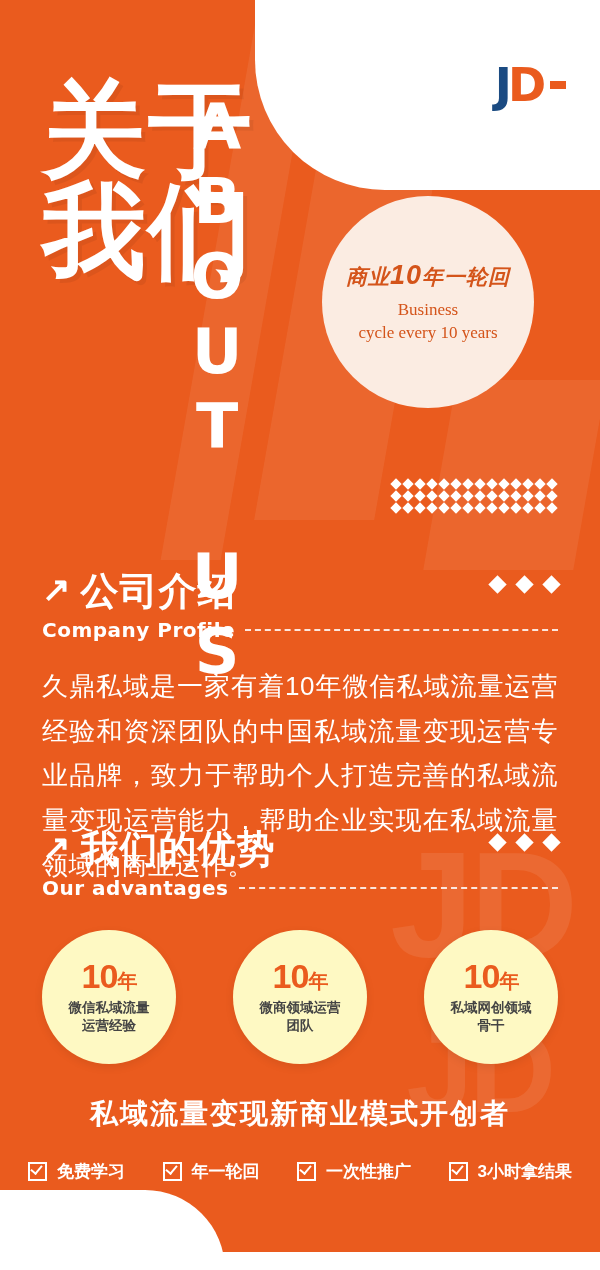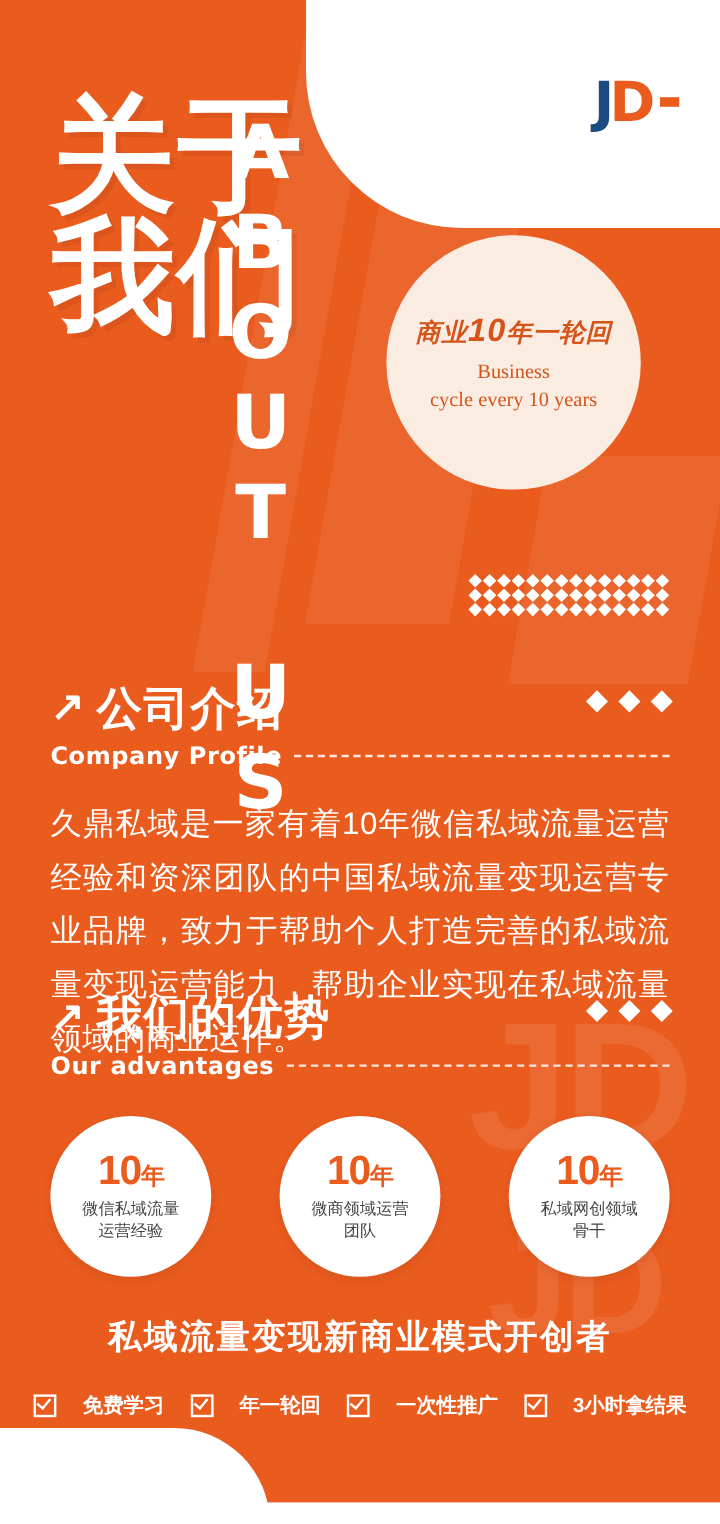--- a/index.html
+++ b/index.html
@@ -244,42 +244,42 @@
     left: 42px;
     top: 930px;
     width: 516px;
     display: flex;
     justify-content: space-between;
   }
   .adv {
     width: 134px;
     height: 134px;
     border-radius: 50%;
-    background: #ffffff;
+    background: #fef9c3;
     display: flex;
     flex-direction: column;
     align-items: center;
     justify-content: center;
     text-align: center;
     box-shadow: 0 3px 10px rgba(0,0,0,0.08);
   }
   .adv .num {
     font-size: 34px;
     font-weight: 800;
     color: #ea5b1e;
     line-height: 1.05;
     letter-spacing: -1px;
   }
   .adv .num small { font-size: 20px; }
   .adv .txt {
     margin-top: 4px;
     font-size: 13.5px;
     color: #444444;
     line-height: 1.35;
-    font-weight: 400;
+    font-weight: 700;
   }
   
   .slogan {
     position: absolute;
     left: 0;
     top: 1095px;
     width: 600px;
     text-align: center;
     color: #ffffff;
     font-size: 28px;
@@ -292,21 +292,21 @@
     left: 28px;
     top: 1160px;
     width: 544px;
     display: flex;
     justify-content: space-between;
     align-items: center;
   }
   .check {
     display: flex;
     align-items: center;
-    gap: 22px;
+    gap: 10px;
     color: #ffffff;
     font-size: 17px;
     font-weight: 700;
   }
   .check .box {
     width: 15px;
     height: 15px;
     border: 2px solid #ffffff;
     position: relative;
     flex: 0 0 auto;

